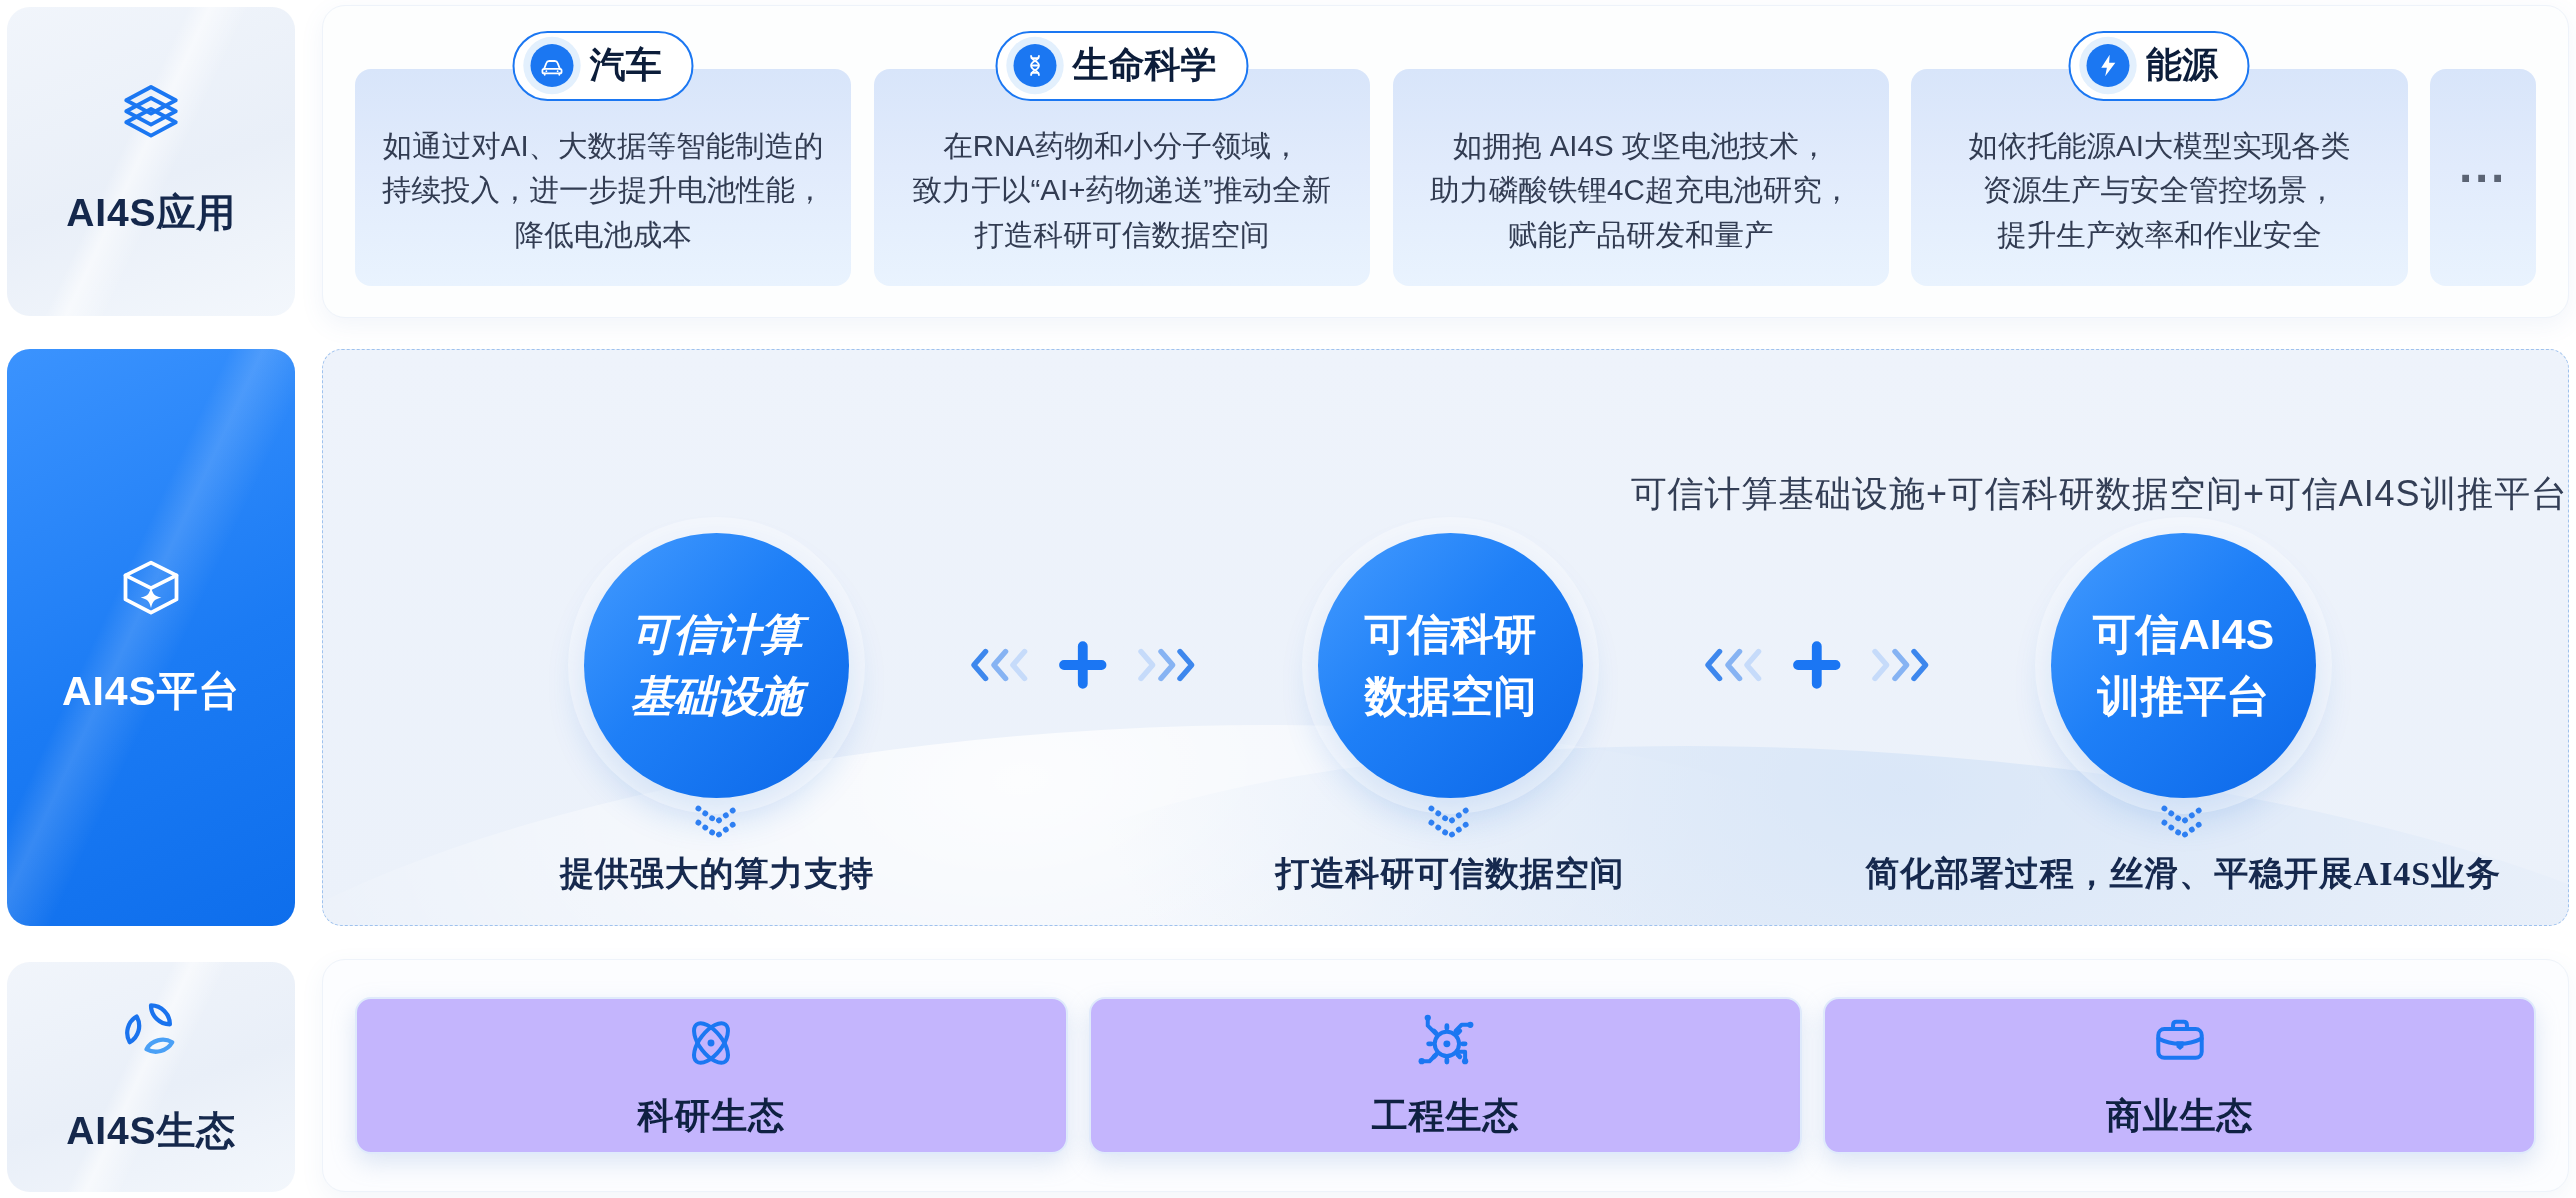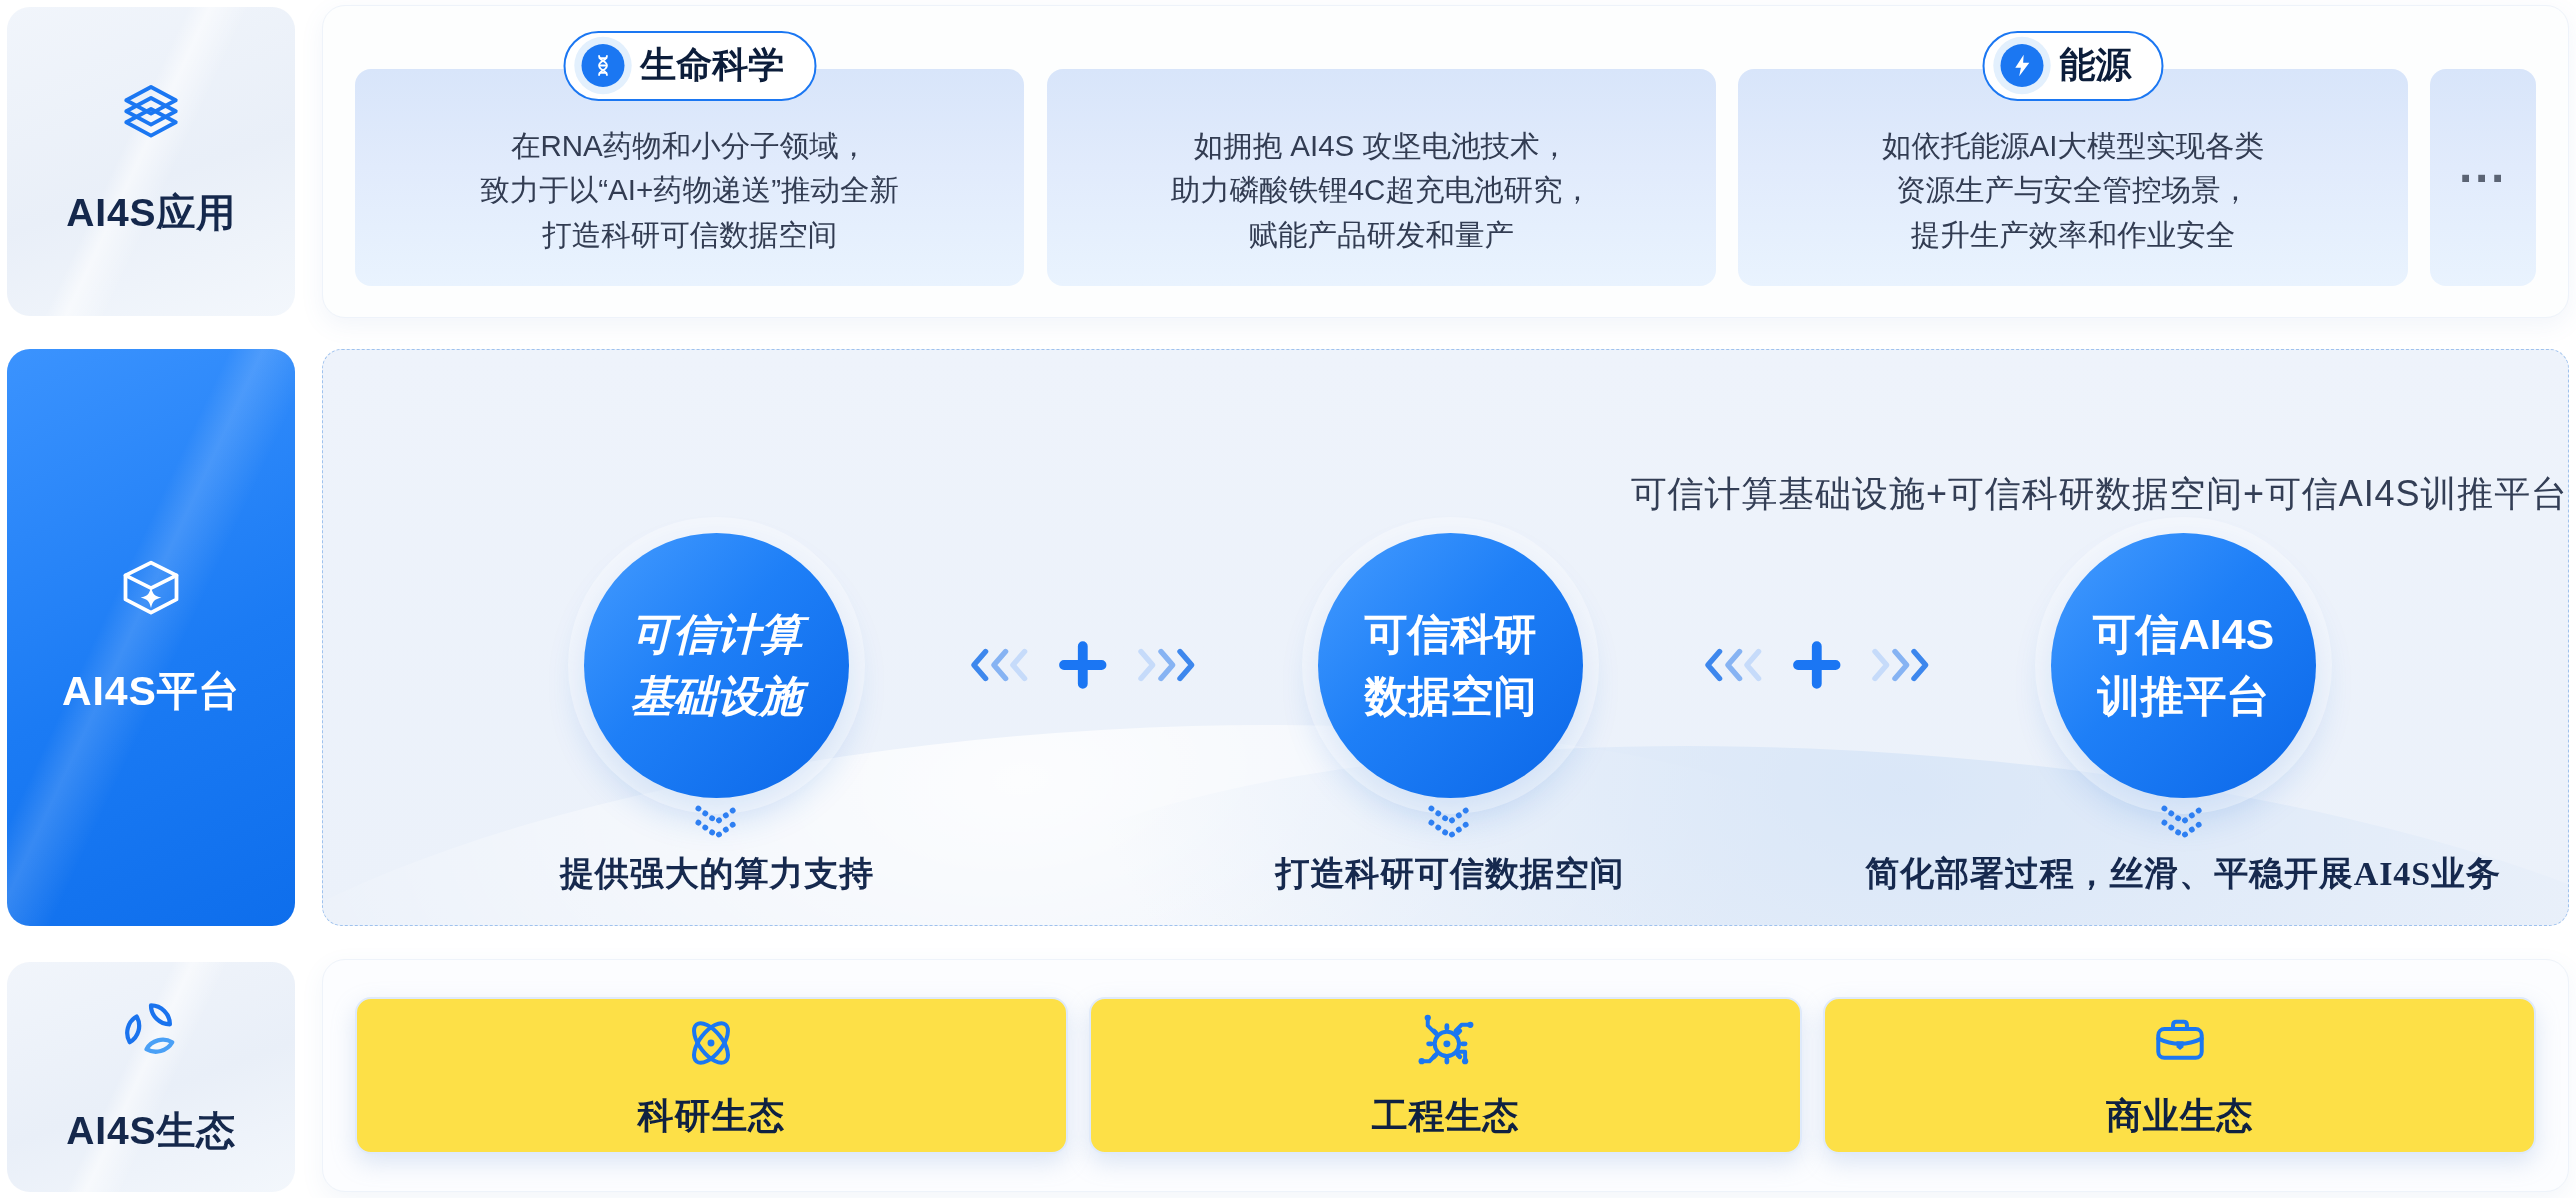--- a/index.html
+++ b/index.html
@@ -104,21 +104,21 @@
   }
 
   
   .eco-panel{
     position:absolute;left:322px;top:959px;width:2247px;height:233px;
     background:#fcfdff;border:1.8px solid #eef3fa;border-radius:23px;
     box-shadow:0 7.2px 23px rgba(90,130,190,.07);box-sizing:border-box;
     display:flex;align-items:center;padding:0 32px;gap:21.5px;
   }
   .eco-card{
-    flex:1 1 0;height:157px;background:#fde047;border:2.7px solid #dfeafb;border-radius:16px;
+    flex:1 1 0;height:157px;background:#c4b5fd;border:2.7px solid #dfeafb;border-radius:16px;
     display:flex;flex-direction:column;align-items:center;justify-content:center;gap:16px;
     box-shadow:0 9px 23px rgba(140,170,215,.28);box-sizing:border-box;
   }
   .eco-label{font-size:36px;color:#0f2142;font-weight:600;letter-spacing:0.9px;}
   .icon{line-height:0;}
 </style>
 </head>
 <body>
 
 <div class="page">
@@ -161,20 +161,37 @@
           </g>
         </svg>
       </span>
       <span class="side-label">AI4S生态</span>
     </div>
   </aside>
 
   <section class="apps-panel">
     <div class="apps-row">
 
+      <div class="app-card">
+        <div class="app-pill">
+          <span class="pill-icon">
+            <svg width="27" height="27" viewBox="0 0 48 48" fill="none" stroke="#ffffff" stroke-width="3.2" stroke-linecap="round" stroke-linejoin="round">
+              <path d="M10 30 l4 -10.5 q1.2 -3.5 5 -3.5 h10 q3.8 0 5 3.5 L38 30"></path>
+              <rect x="7" y="30" width="34" height="8" rx="3"></rect>
+              <path d="M11 38 v2.5 M37 38 v2.5"></path>
+              <circle cx="14" cy="34" r="1.6" fill="#ffffff" stroke="none"></circle>
+              <circle cx="34" cy="34" r="1.6" fill="#ffffff" stroke="none"></circle>
+            </svg>
+          </span>
+          <span class="pill-label">汽车</span>
+        </div>
+        <div class="app-desc">如通过对AI、大数据等智能制造的
+持续投入，进一步提升电池性能，
+降低电池成本</div>
+      </div>
 
       <div class="app-card">
         <div class="app-pill">
           <span class="pill-icon">
             <svg width="27" height="27" viewBox="0 0 48 48" fill="none" stroke="#ffffff" stroke-width="3.2" stroke-linecap="round">
               <path d="M17 7 c0 9 14 8 14 17 c0 9 -14 8 -14 17"></path>
               <path d="M31 7 c0 9 -14 8 -14 17 c0 9 14 8 14 17"></path>
               <path d="M18 11 h12 M18 37 h12 M20 24 h8"></path>
             </svg>
           </span>

